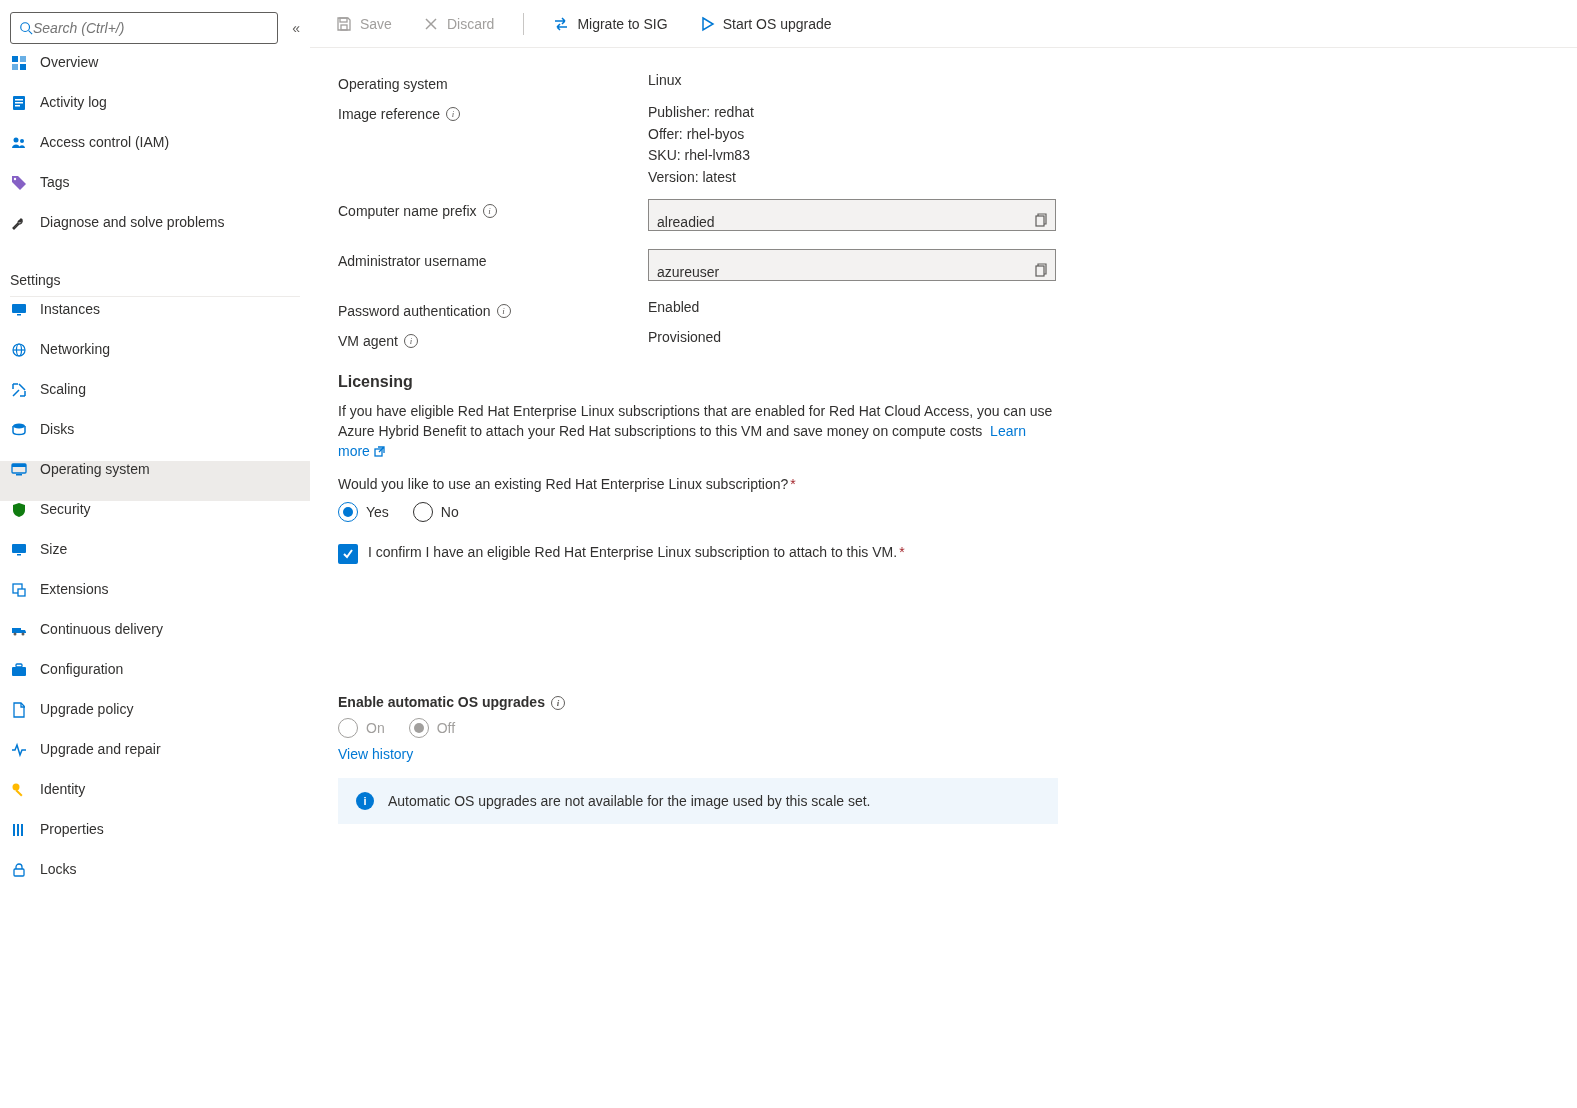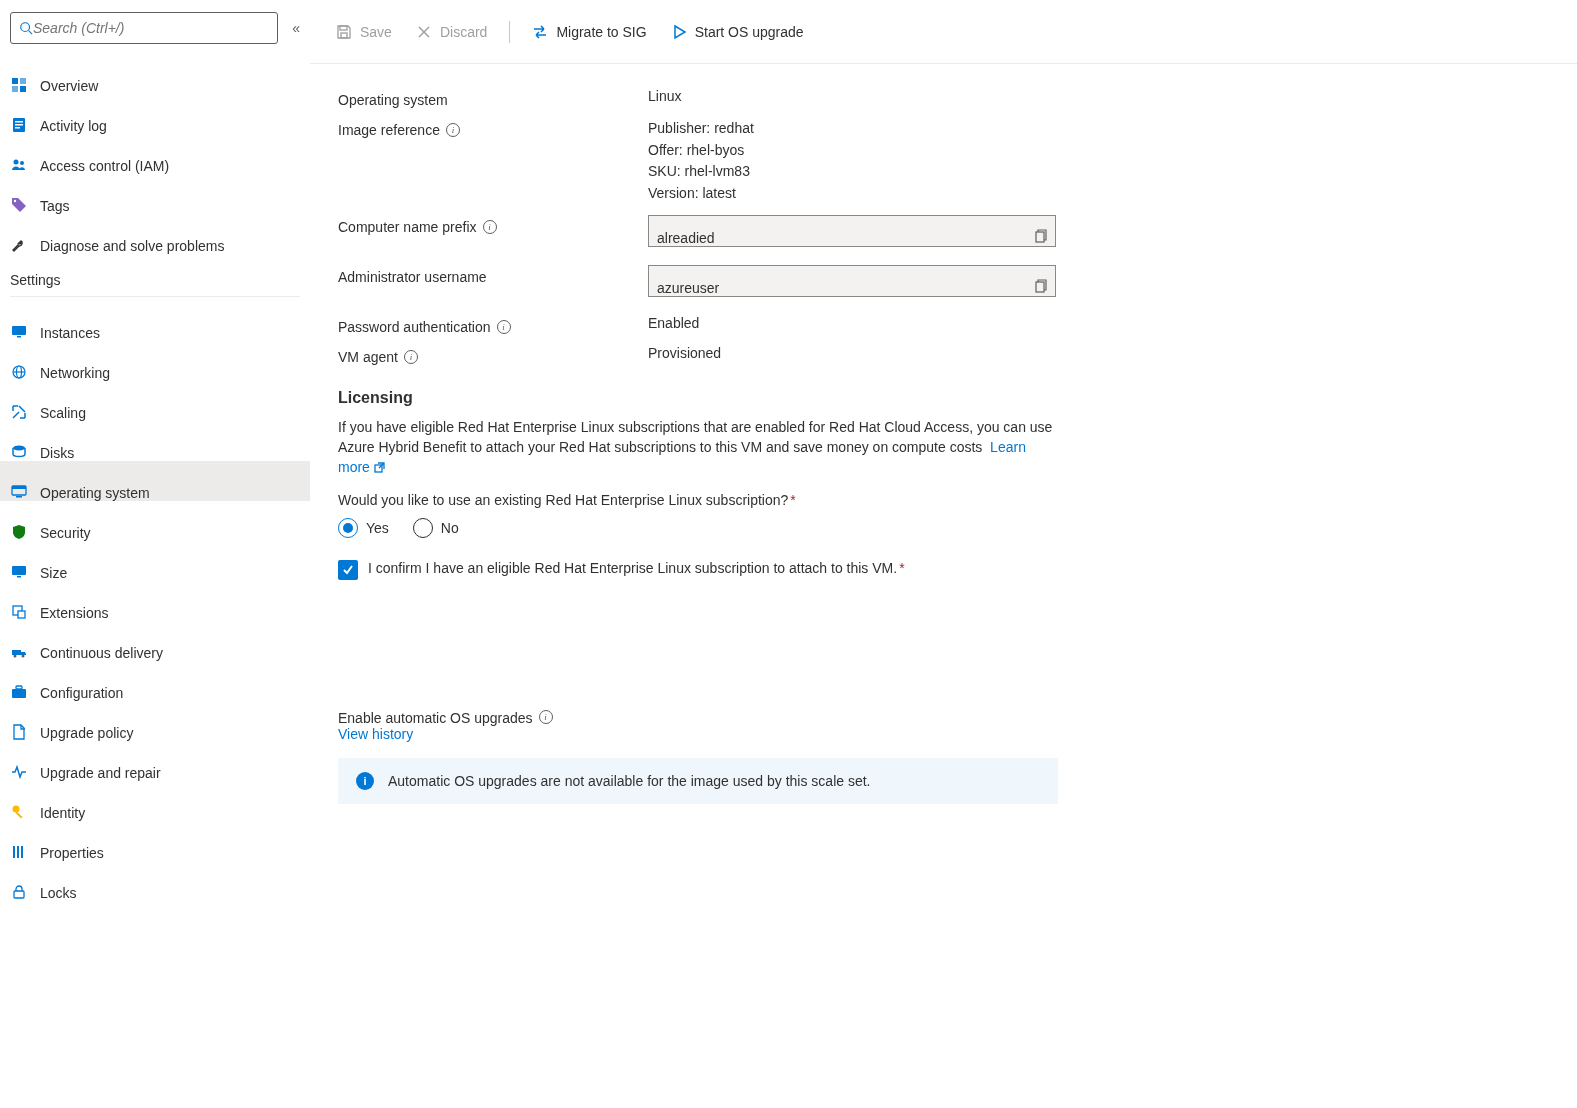--- a/index.html
+++ b/index.html
@@ -51,21 +51,21 @@
 .nav-scroll {
   height: calc(100% - 50px);
   overflow-y: auto;
   padding-right: 0;
 }
 .nav-scroll::-webkit-scrollbar { width: 16px; }
 .nav-scroll::-webkit-scrollbar-track { background: #f3f2f1; }
 .nav-scroll::-webkit-scrollbar-thumb { background: #c8c6c4; border-radius: 0; }
 .nav-item {
   display: flex;
-  align-items: flex-end;
+  align-items: flex-start;
   height: 40px;
   padding: 0 10px 0 10px;
   cursor: pointer;
   gap: 12px;
 }
 .nav-item.active { background: #edebe9; }
 .nav-icon {
   width: 18px;
   height: 18px;
   display: flex;
@@ -83,26 +83,26 @@
   border: none;
   border-top: 1px solid #edebe9;
   margin: 2px 10px 4px 10px;
 }
 .main {
   flex: 1;
   display: flex;
   flex-direction: column;
 }
 .toolbar {
-  height: 64px;
+  height: 48px;
   display: flex;
   align-items: center;
   padding: 0 16px;
   border-bottom: 1px solid #edebe9;
-  gap: 4px;
+  gap: 11px;
 }
 .toolbar-btn {
   display: flex;
   align-items: center;
   gap: 8px;
   padding: 6px 10px;
   cursor: pointer;
   color: #323130;
   font-size: 14px;
   border: none;
@@ -573,23 +573,35 @@
             <path d="M2 6l3 3 5-7"></path>
           </svg>
       </div>
       <div>
         <span>I confirm I have an eligible Red Hat Enterprise Linux subscription to attach to this VM.</span><span class="required">*</span>
       </div>
     </div>
 
     <div class="spacer-lg"></div>
 
-    <div style="display:flex;align-items:flex-start;gap:6px;">
+    <div style="display:flex;align-items:flex-end;gap:6px;font-weight:bold;">
       <span>Enable automatic OS upgrades</span>
       <span class="info-icon">i</span>
+    </div>
+    <div class="radio-row" style="margin:8px 0 8px 0;">
+      <div class="radio disabled">
+        <span class="radio-circle"></span>
+        <span>On</span>
+      </div>
+      <div class="radio disabled dot">
+        <span class="radio-circle">
+            <span class="radio-dot"></span>
+          </span>
+        <span>Off</span>
+      </div>
     </div>
     <div class="link">View history</div>
 
     <div class="info-banner">
       <span class="info-banner-icon">i</span>
       <span>Automatic OS upgrades are not available for the image used by this scale set.</span>
     </div>
   </div>
 </div>
 

